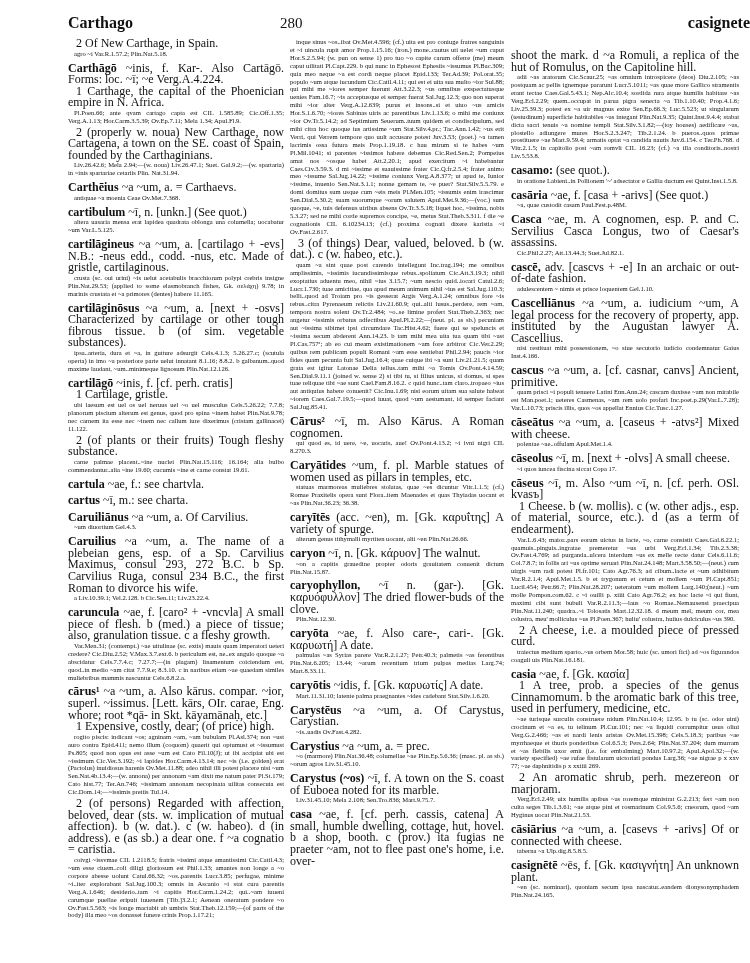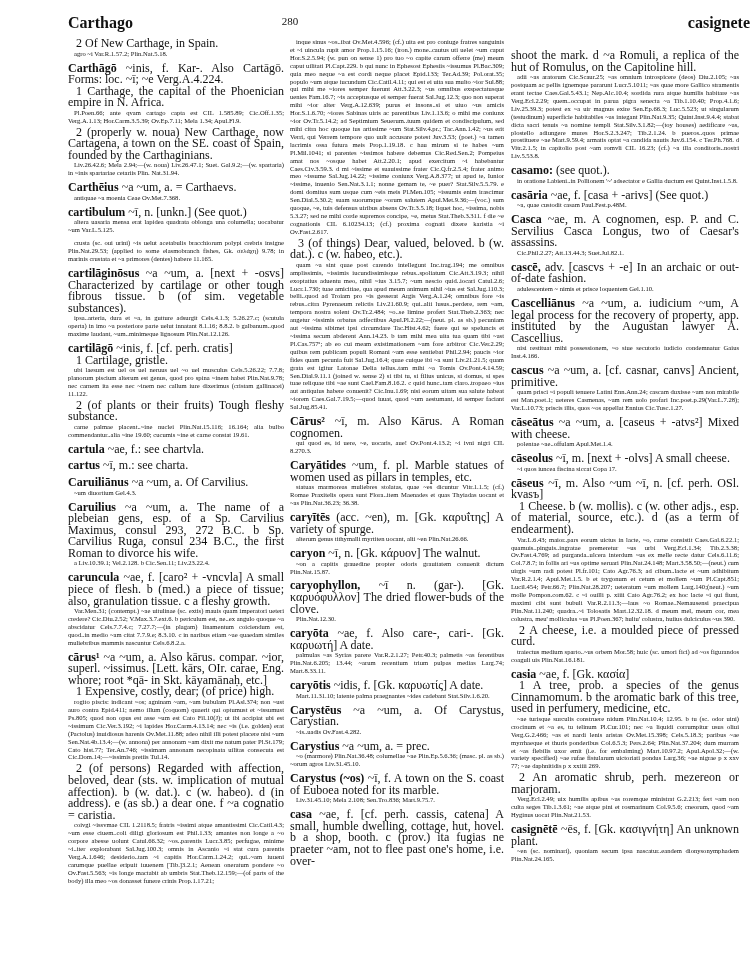--- a/index.html
+++ b/index.html
@@ -1,20 +1,20 @@
 <!DOCTYPE html>
 <html><head>
 <meta charset="utf-8">
 <style>
   html, body { margin: 0; padding: 0; background: #ffffff; }
   body { width: 750px; height: 963px; overflow: hidden; position: relative;
          font-family: "Liberation Serif", "DejaVu Serif", serif; color: #111; }
   .header { position: absolute; top: 14px; left: 68px; width: 682px; height: 18px; }
   .hw-left { position: absolute; left: 0; top: 0; font-weight: bold; font-size: 16px; }
-  .pageno { position: absolute; left: 212px; width: 20px; text-align: center; top: 1px; font-size: 11px; }
+  .pageno { position: absolute; left: 212px; width: 20px; text-align: center; top: 1px; font-size: 15px; }
   .hw-right { position: absolute; right: 0; top: 0; font-weight: bold; font-size: 16px; }
   .col { position: absolute; top: 38px; overflow: hidden; }
   .col-1 { left: 68px; width: 216px; height: 925px; }
   .col-2 { left: 290px; width: 214px; height: 925px; }
   .col-3 { left: 511px; width: 228px; height: 925px; margin-top: 12px; }
   .entry { margin: 0 0 5px 0; }
   .def { font-size: 12px; line-height: 11.6px; text-align: justify; }
   .def.indent { text-indent: 8px; }
   .quot { font-size: 6.6px; line-height: 7.9px; text-align: justify; text-indent: 6px; margin-bottom: 2px; }
   .lemma { font-weight: bold; }
@@ -42,20 +42,21 @@
     </div>
     <div class="entry">
       <div class="def"><span class="lemma">Carthēius</span> <span>~a ~um, a. = Carthaevs.</span></div>
       <div class="quot"><span>antiquae ~a moenia Ceae Ov.Met.7.368.</span></div>
     </div>
     <div class="entry">
       <div class="def"><span class="lemma">cartibulum</span> <span>~ī, n. [unkn.] (See quot.)</span></div>
       <div class="quot"><span>altera uasaria mensa erat lapidea quadrata oblonga una columella; uocabatur ~um Var.L.5.125.</span></div>
     </div>
     <div class="entry">
+      <div class="def"><span class="lemma">cartilāgineus</span> <span>~a ~um, a. [cartilago + -evs] N.B.: -neus edd., codd. -nus, etc. Made of gristle, cartilaginous.</span></div>
       <div class="quot"><span>crusta (sc. oui urini) ~is uelut acetabulis bracchiorum polypi crebris insigne Plin.Nat.29.53; (applied to some elasmobranch fishes, Gk. σελάχη) 9.78; in marinis crustata et ~a primores (dentes) habere 11.165.</span></div>
     </div>
     <div class="entry">
       <div class="def"><span class="lemma">cartilāginōsus</span> <span>~a ~um, a. [next + -osvs] Characterized by cartilage or other tough fibrous tissue. b (of sim. vegetable substances).</span></div>
       <div class="quot"><span>ipsa..arteria, dura et ~a, in gutture adsurgit Cels.4.1.3; 5.26.27.c; (scutula operta) in imo ~a posteriore parte uelut innatant 8.1.16; 8.8.2. b galbanum..quod maxime laudant, ~um..minimeque lignosum Plin.Nat.12.126.</span></div>
     </div>
     <div class="entry">
       <div class="def"><span class="lemma">cartilāgō</span> <span>~inis, f. [cf. perh. cratis]</span></div>
       <div class="def indent"><span>1 Cartilage, gristle.</span></div>
       <div class="quot"><span>ubi laesum est uel os uel neruus uel ~o uel musculus Cels.5.26.22; 7.7.8; planorum piscium alterum est genus, quod pro spina ~inem habet Plin.Nat.9.78; nec carnem ita esse nec ~inem nec callum iure dixerimus (cristam gallinacei) 11.122.</span></div>
@@ -183,16 +184,20 @@
       <div class="quot"><span>traiectus medium sparto..~us orbem Mor.58; huic (sc. umori fici) ad ~os figurandos coaguli uis Plin.Nat.16.181.</span></div>
     </div>
     <div class="entry">
       <div class="def"><span class="lemma">casia</span> <span>~ae, f. [Gk. κασία]</span></div>
       <div class="def indent"><span>1 A tree, prob. a species of the genus Cinnamomum. b the aromatic bark of this tree, used in perfumery, medicine, etc.</span></div>
       <div class="quot"><span>~ae turisque surculis construere nidum Plin.Nat.10.4; 12.95. b tu (sc. odor uini) crocinum et ~a es, tu telinum Pl.Cur.101; nec ~a liquidi corrumpitur usus oliui Verg.G.2.466; ~as et nardi lenis aristas Ov.Met.15.398; Cels.5.18.3; paribus ~ae myrrhaeque et thuris ponderibus Col.6.5.3; Pers.2.64; Plin.Nat.37.204; dum murram et ~as flebilis uxor emit (i.e. for embalming) Mart.10.97.2; Apul.Apol.32;—(w. variety specified) ~ae rufae fistularum uictoriati pondus Larg.36; ~ae nigrae p x xxv 77; ~ae daphnitidis p x xxiiii 269.</span></div>
       <div class="def indent"><span>2 An aromatic shrub, perh. mezereon or marjoram.</span></div>
       <div class="quot"><span>Verg.Ecl.2.49; uix humilis apibus ~as roremque ministrat G.2.213; fert ~am non culta seges Tib.1.3.61; ~ae atque pini et rosmarinum Col.9.5.6; cneorum, quod ~am Hyginus uocat Plin.Nat.21.53.</span></div>
     </div>
     <div class="entry">
+      <div class="def"><span class="lemma">cāsiārius</span> <span>~a ~um, a. [casevs + -arivs] Of or connected with cheese.</span></div>
+      <div class="quot"><span>taberna ~a Ulp.dig.8.5.8.5.</span></div>
+    </div>
+    <div class="entry">
       <div class="def"><span class="lemma">casignētē</span> <span>~ēs, f. [Gk. κασιγνήτη] An unknown plant.</span></div>
       <div class="quot"><span>~en (sc. nominari), quoniam secum ipsa nascatur..eandem dionysonymphadem Plin.Nat.24.165.</span></div>
     </div>
   </div>
 
 </body></html>

